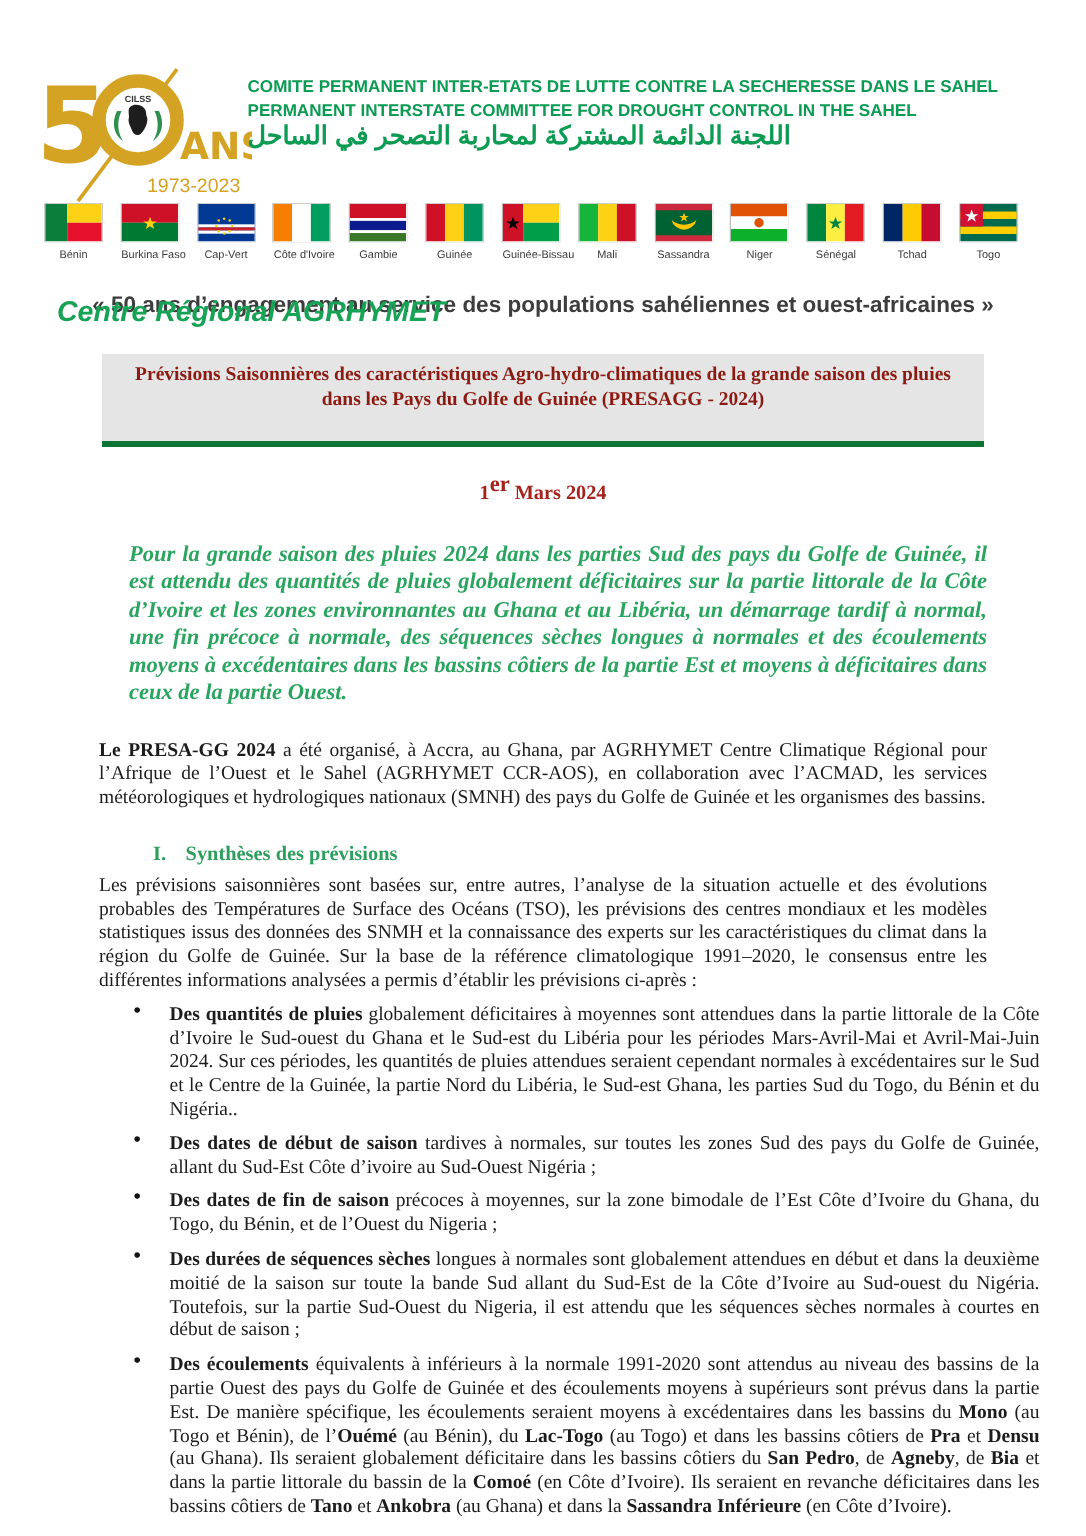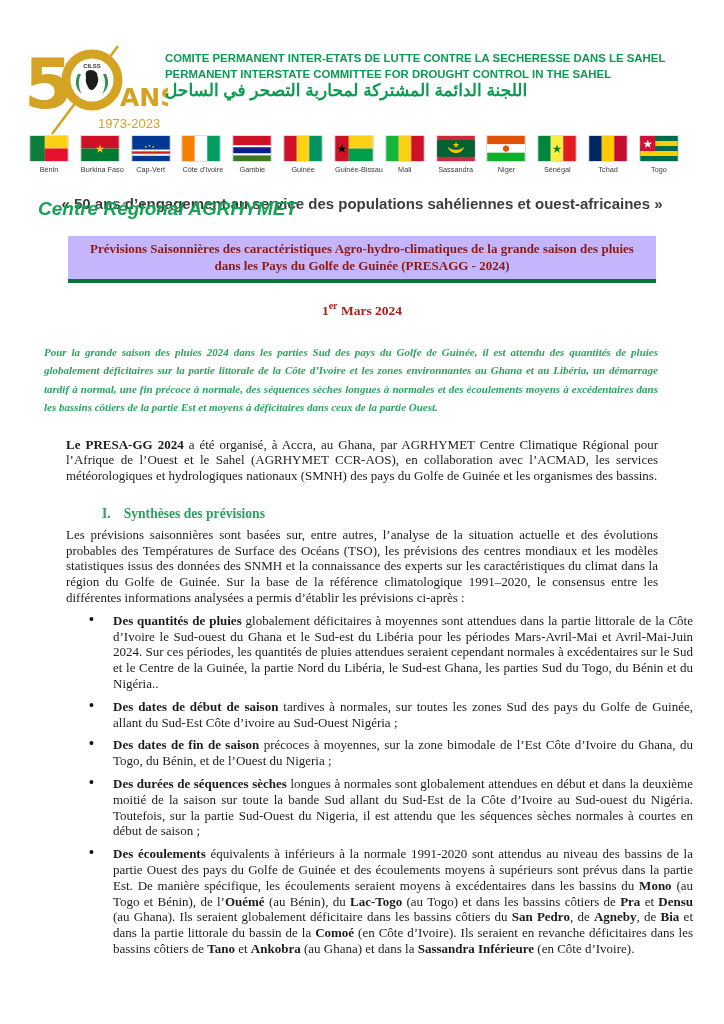--- a/index.html
+++ b/index.html
@@ -41,36 +41,36 @@
   }
   .org-title{
     position:absolute;left:38px;top:198px;
     font-family:"Liberation Sans", sans-serif;
     font-weight:bold;font-style:italic;font-size:19px;color:#17a356;
   }
   
   .main{position:absolute;left:0;top:236px;width:724px;}
   .banner{
     margin:0 68px;width:548px;
-    background:#c4b5fd;
+    background:#e5e5e5;
     border-bottom:4px solid #0e7434;
-    padding:4px 20px 5px 20px;
+    padding:4px 20px 20px 20px;
     text-align:center;
     font-weight:bold;font-size:13px;line-height:17px;
     color:#8b1b12;
   }
   .date-line{
     margin-top:17px;text-align:center;
     font-weight:bold;font-size:13.5px;color:#a5231c;
   }
-  .date-line sup{font-size:10px;}
+  .date-line sup{font-size:15px;}
   .summary{
-    margin:24px 66px 0 44px;
+    margin:24px 66px 0 86px;
     font-weight:bold;font-style:italic;
-    font-size:11px;line-height:18.5px;
+    font-size:15px;line-height:18.5px;
     color:#2aa45f;text-align:justify;
   }
   .para{
     margin:20px 66px 0 66px;
     font-size:13px;line-height:15.8px;
     text-align:justify;
   }
   .section-heading{
     margin:22px 66px 0 102px;
     font-weight:bold;font-size:13.6px;color:#2e9e5e;

